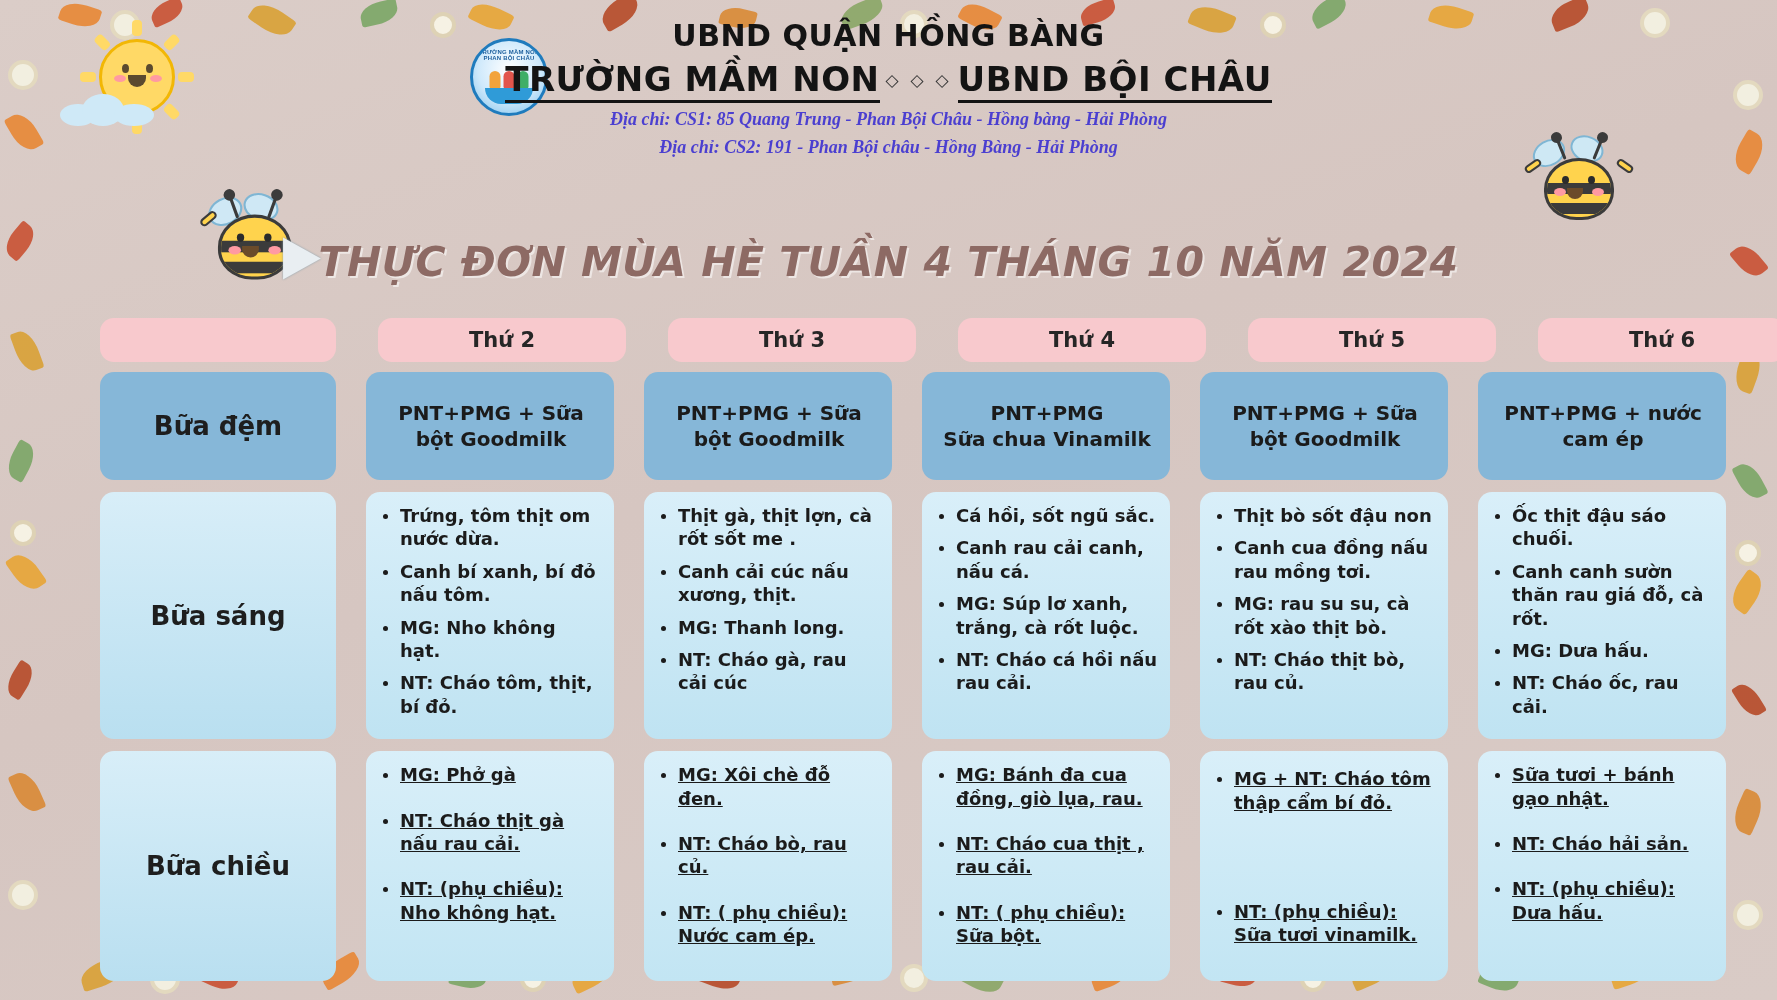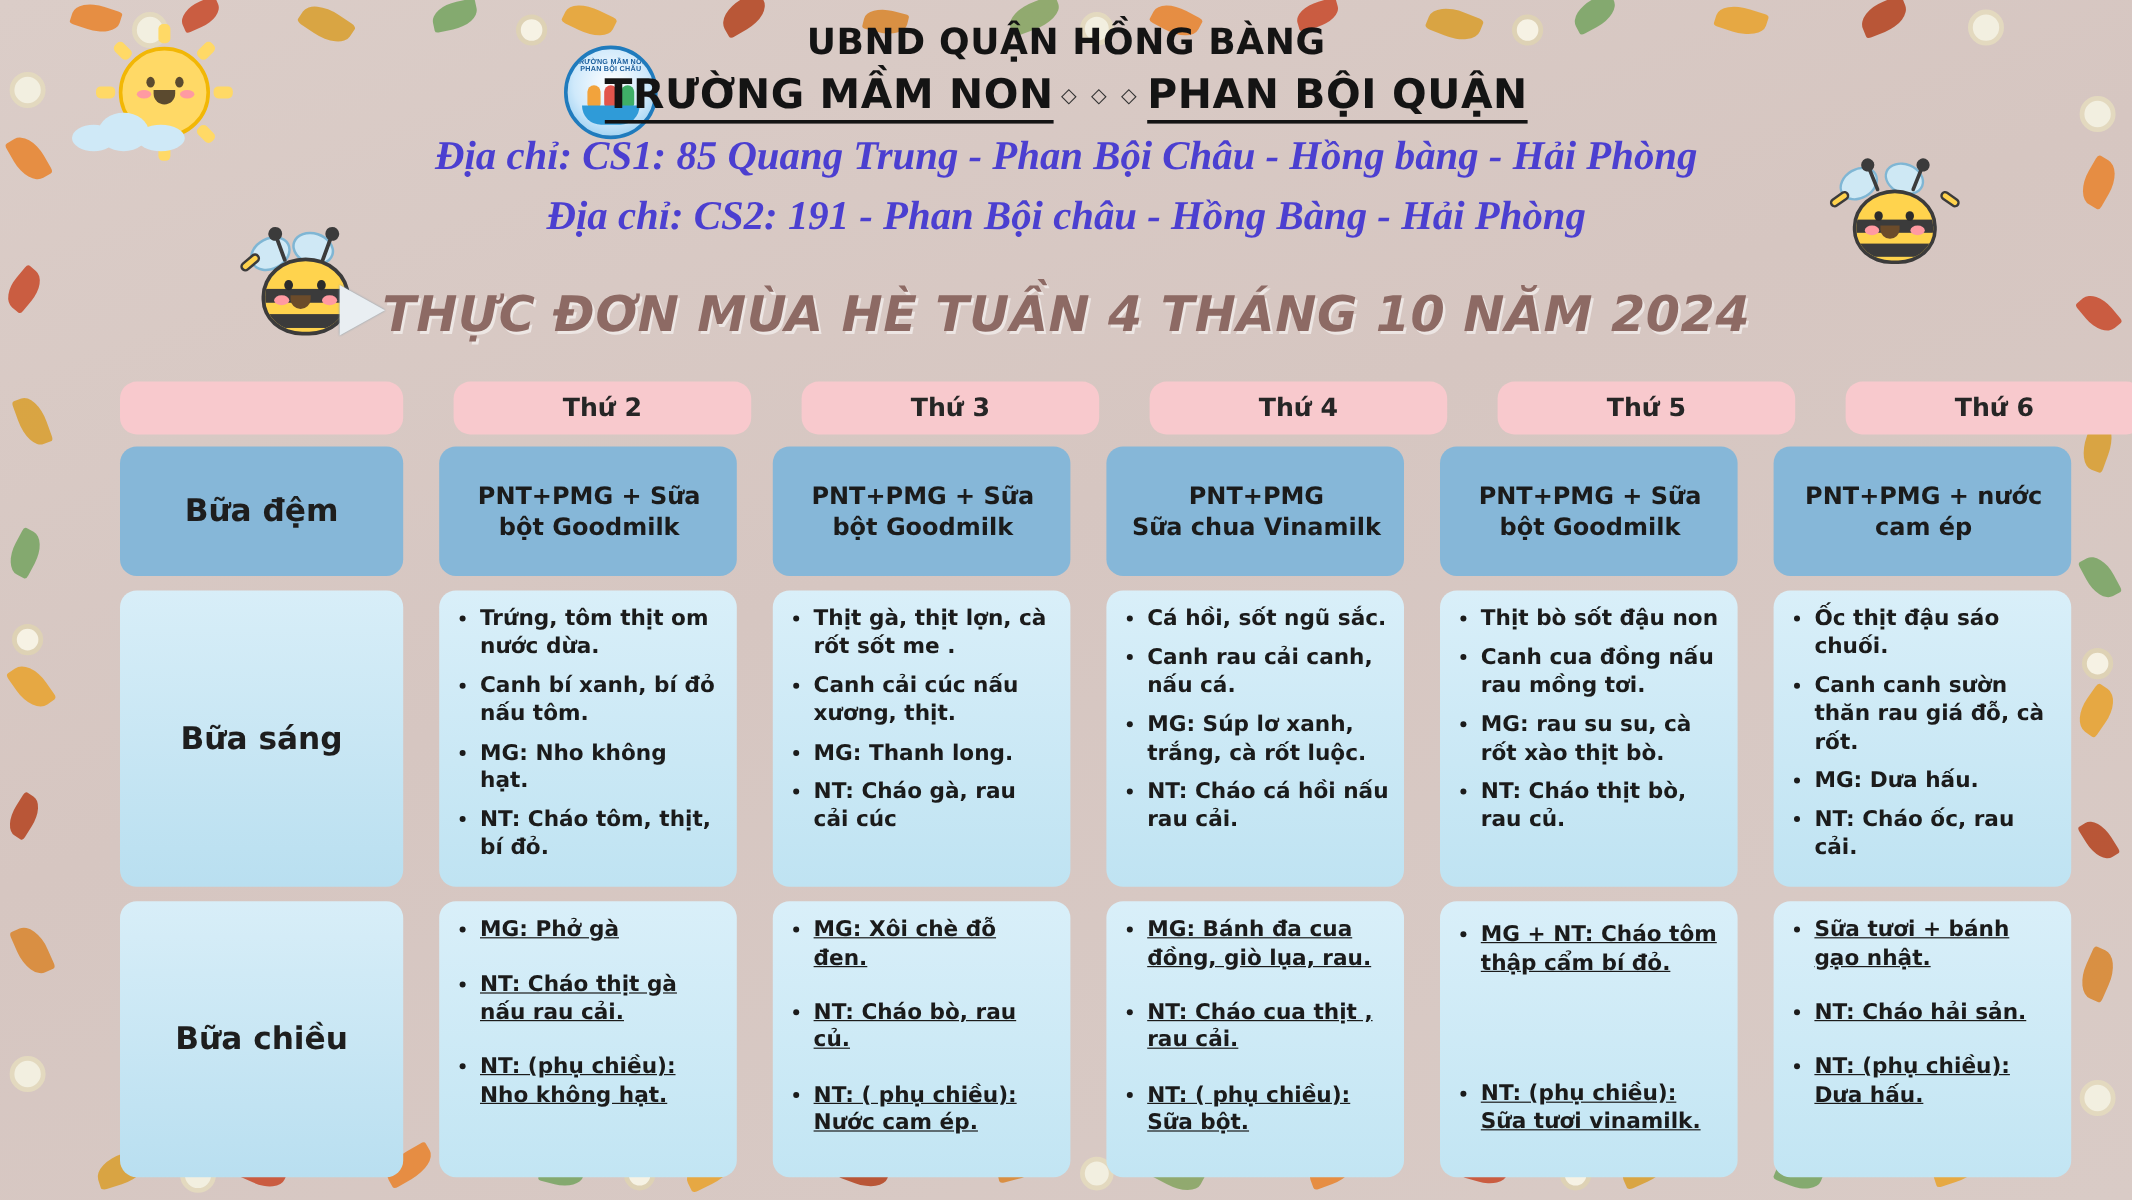--- a/index.html
+++ b/index.html
@@ -66,21 +66,21 @@
     font-size: 17px;
     color: #333;
     letter-spacing: 3px;
     vertical-align: 5px;
     padding: 0 6px;
   }
   .addr {
     font-family: "Liberation Serif", serif;
     font-style: italic;
     font-weight: bold;
-    font-size: 34px;
+    font-size: 18px;
     color: #4b3fd0;
     margin: 8px 0 0 0;
     line-height: 1.42;
     text-align: center;
   }
   .logo {
     position: absolute;
     left: 470px;
     top: 38px;
     width: 78px;
@@ -407,21 +407,21 @@
       <div class="kid" style="background:#f2a33c;"></div>
       <div class="kid" style="background:#e2554c;"></div>
       <div class="kid" style="background:#3fae67;"></div>
     </div>
     <div class="hands"></div>
   </div>
 
   <div class="header">
     <p class="org-line">UBND QUẬN HỒNG BÀNG</p>
     <p class="school-line">
-      <span class="und">TRƯỜNG MẦM NON</span><span class="diamonds">◇ ◇ ◇</span><span class="und">PHAN BỘI QUẬN</span>
+      <span class="und">TRƯỜNG MẦM NON</span><span class="diamonds">◇ ◇ ◇</span><span class="und">UBND BỘI CHÂU</span>
     </p>
     <p class="addr">Địa chỉ: CS1: 85 Quang Trung - Phan Bội Châu - Hồng bàng - Hải Phòng</p>
     <p class="addr" style="margin-top:2px;">Địa chỉ: CS2: 191 - Phan Bội châu - Hồng Bàng - Hải Phòng</p>
   </div>
 
   <div class="title-banner">THỰC ĐƠN MÙA HÈ TUẦN 4 THÁNG 10 NĂM 2024</div>
 
   <div class="table">
     <div class="head-row">
       <div class="head-cell col-label blank"></div>

